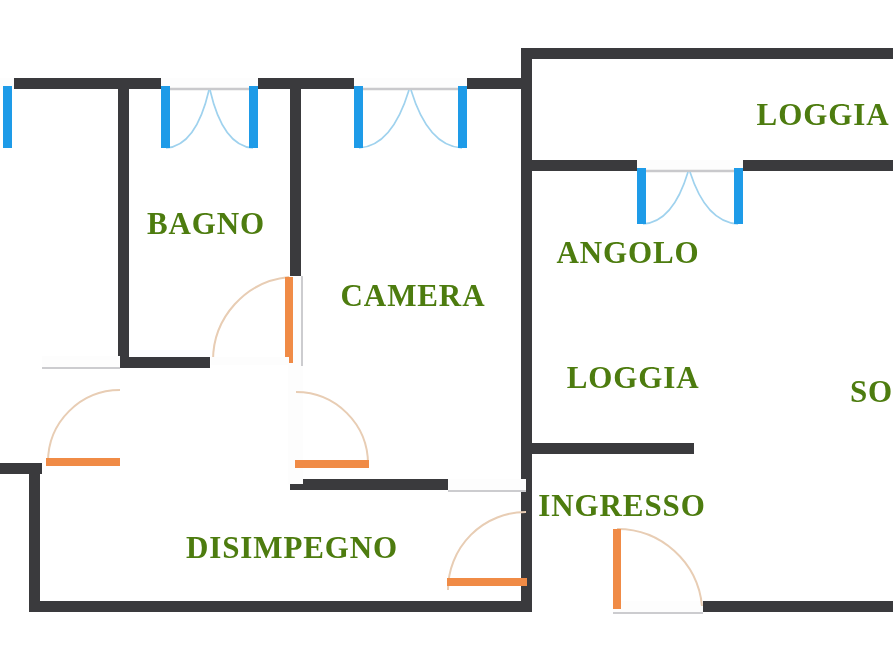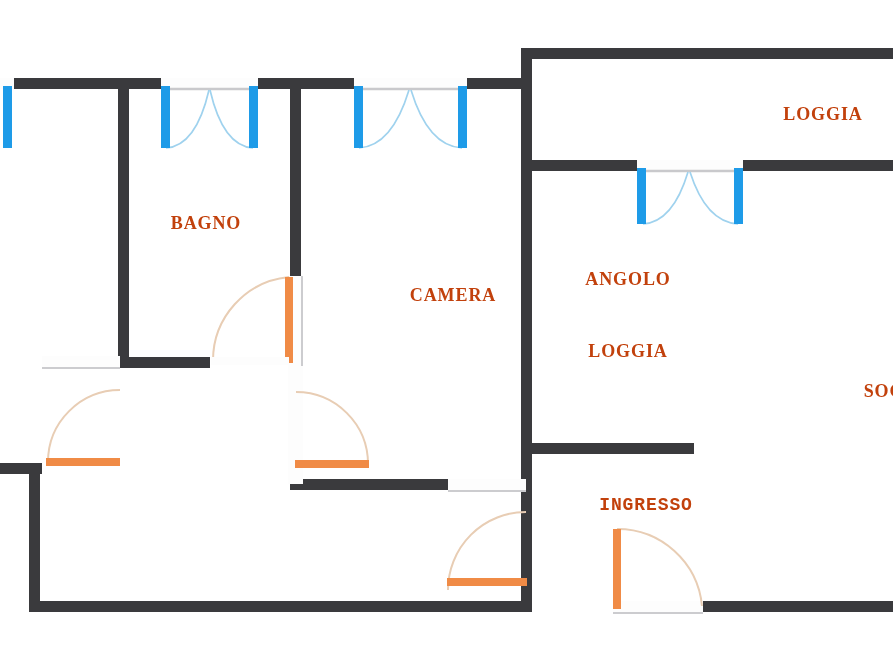--- a/index.html
+++ b/index.html
@@ -18,24 +18,24 @@
   #plan-svg {
     position: absolute;
     left: 0;
     top: 0;
     width: 893px;
     height: 670px;
     display: block;
   }
   .room-label {
     position: absolute;
-    color: #c2410c;
+    color: #4d7c0f;
     font-family: "Liberation Serif", "DejaVu Serif", serif;
     font-weight: 700;
-    font-size: 18px;
+    font-size: 31px;
     letter-spacing: 0.9px;
     line-height: 1.32;
     white-space: pre;
     text-align: center;
     transform: translate(-50%, -50%);
     -webkit-font-smoothing: antialiased;
   }
   .room-label.two-line { line-height: 1.35; }
 </style>
 </head>
@@ -156,25 +156,26 @@
         <rect x="613" y="529" width="8" height="80" fill="#f08b46"></rect>
       </g>
     </g>
 
   </svg>
 
   <div class="room-label" style="left:823px; top:115px;">LOGGIA</div>
 
   <div class="room-label" style="left:206px; top:224px;">BAGNO</div>
 
-  <div class="room-label" style="left:413px; top:296px;margin-left:40px;">CAMERA</div>
+  <div class="room-label" style="left:413px; top:296px;">CAMERA</div>
 
-  <div class="room-label two-line" style="left:628px; top:315px;">
+  <div class="room-label two-line" style="left:628px; top:315px;text-align:right;">
     <div>ANGOLO</div>
     <div>LOGGIA</div>
   </div>
 
   <div class="room-label" style="left:884px; top:392px;">SOG</div>
 
-  <div class="room-label" style="left:646px; top:506px;font-family:Liberation Mono, monospace;">INGRESSO</div>
+  <div class="room-label" style="left:622px; top:506px;">INGRESSO</div>
 
+  <div class="room-label" style="left:292px; top:548px;">DISIMPEGNO</div>
 
 </div>
 
 </body></html>

